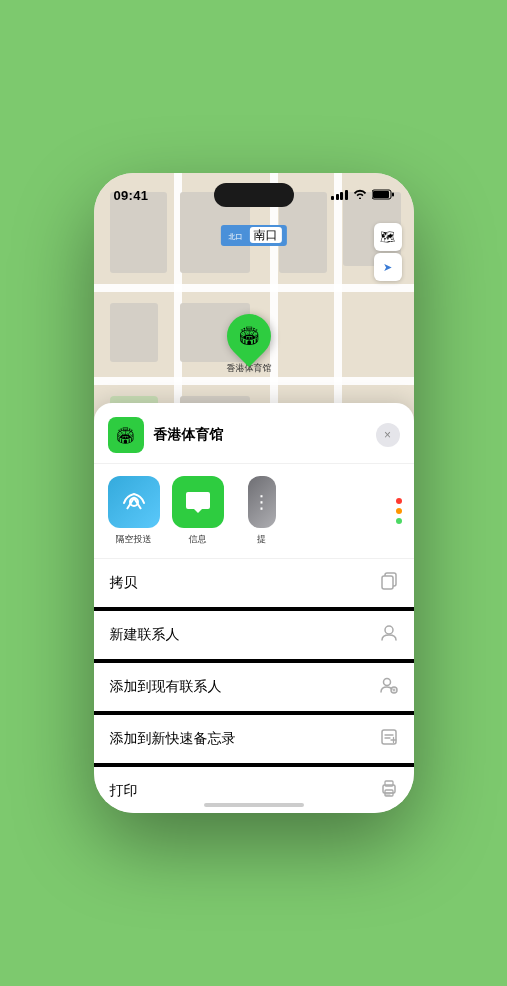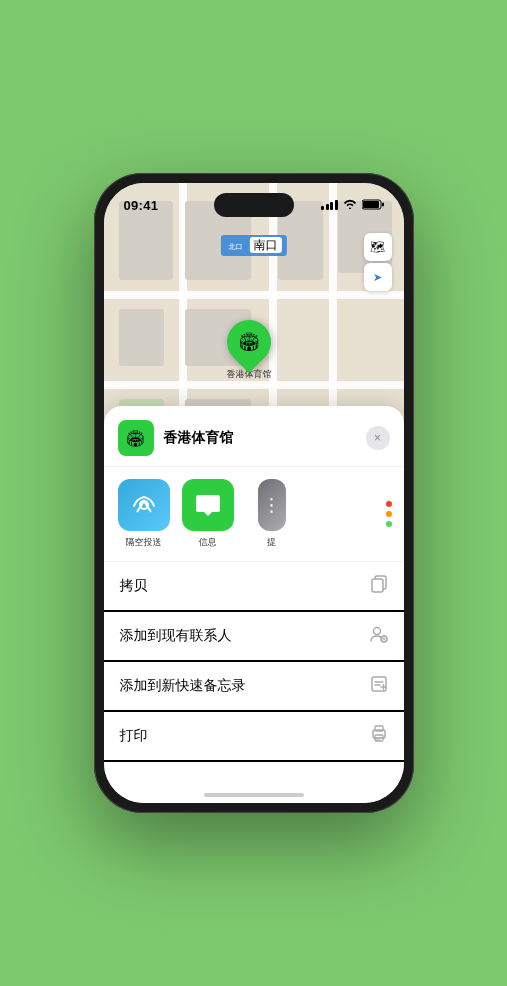--- a/index.html
+++ b/index.html
@@ -11,21 +11,20 @@
       align-items: center;
       min-height: 100vh;
       font-family: -apple-system, 'PingFang SC', 'Helvetica Neue', sans-serif;
     }
 
     .phone-frame {
       width: 320px;
       height: 640px;
       background: #1a1a1a;
       border-radius: 48px;
-      padding: 10px;
       position: relative;
       box-shadow: 0 30px 80px rgba(0,0,0,0.4), inset 0 0 0 1px #444;
     }
 
     .phone-screen {
       width: 100%;
       height: 100%;
       background: #f0ede8;
       border-radius: 40px;
       overflow: hidden;
@@ -320,21 +319,21 @@
     
     .action-list {
       border-top: 1px solid #f0f0f0;
     }
 
     .action-item {
       display: flex;
       align-items: center;
       justify-content: space-between;
       padding: 13px 16px;
-      border-bottom: 2px solid #000000;
+      border-bottom: 4px solid #000000;
     }
 
     .action-label {
       font-size: 14px;
       color: #000;
     }
 
     .action-icon {
       font-size: 16px;
       color: #aaa;
@@ -483,20 +482,29 @@
         <div class="action-item">
           <span class="action-label">拷贝</span>
           <span class="action-icon">
             <svg width="18" height="18" viewBox="0 0 18 18" fill="none">
               <rect x="5" y="1" width="11" height="13" rx="2" stroke="#aaa" stroke-width="1.5"></rect>
               <rect x="2" y="4" width="11" height="13" rx="2" stroke="#aaa" stroke-width="1.5" fill="white"></rect>
             </svg>
           </span>
         </div>
 
+        <div class="action-item">
+          <span class="action-label">新建联系人</span>
+          <span class="action-icon">
+            <svg width="18" height="18" viewBox="0 0 18 18" fill="none">
+              <circle cx="9" cy="6" r="4" stroke="#aaa" stroke-width="1.5"></circle>
+              <path d="M2 16 Q2 11 9 11 Q16 11 16 16" stroke="#aaa" stroke-width="1.5" fill="none" stroke-linecap="round"></path>
+            </svg>
+          </span>
+        </div>
 
         <div class="action-item">
           <span class="action-label">添加到现有联系人</span>
           <span class="action-icon">
             <svg width="18" height="18" viewBox="0 0 18 18" fill="none">
               <circle cx="7" cy="6" r="3.5" stroke="#aaa" stroke-width="1.5"></circle>
               <path d="M1 16 Q1 11 7 11 Q10 11 12 13" stroke="#aaa" stroke-width="1.5" fill="none" stroke-linecap="round"></path>
               <circle cx="14" cy="14" r="3" stroke="#aaa" stroke-width="1.5"></circle>
               <path d="M14 12.5 L14 15.5 M12.5 14 L15.5 14" stroke="#aaa" stroke-width="1.2"></path>
             </svg>

